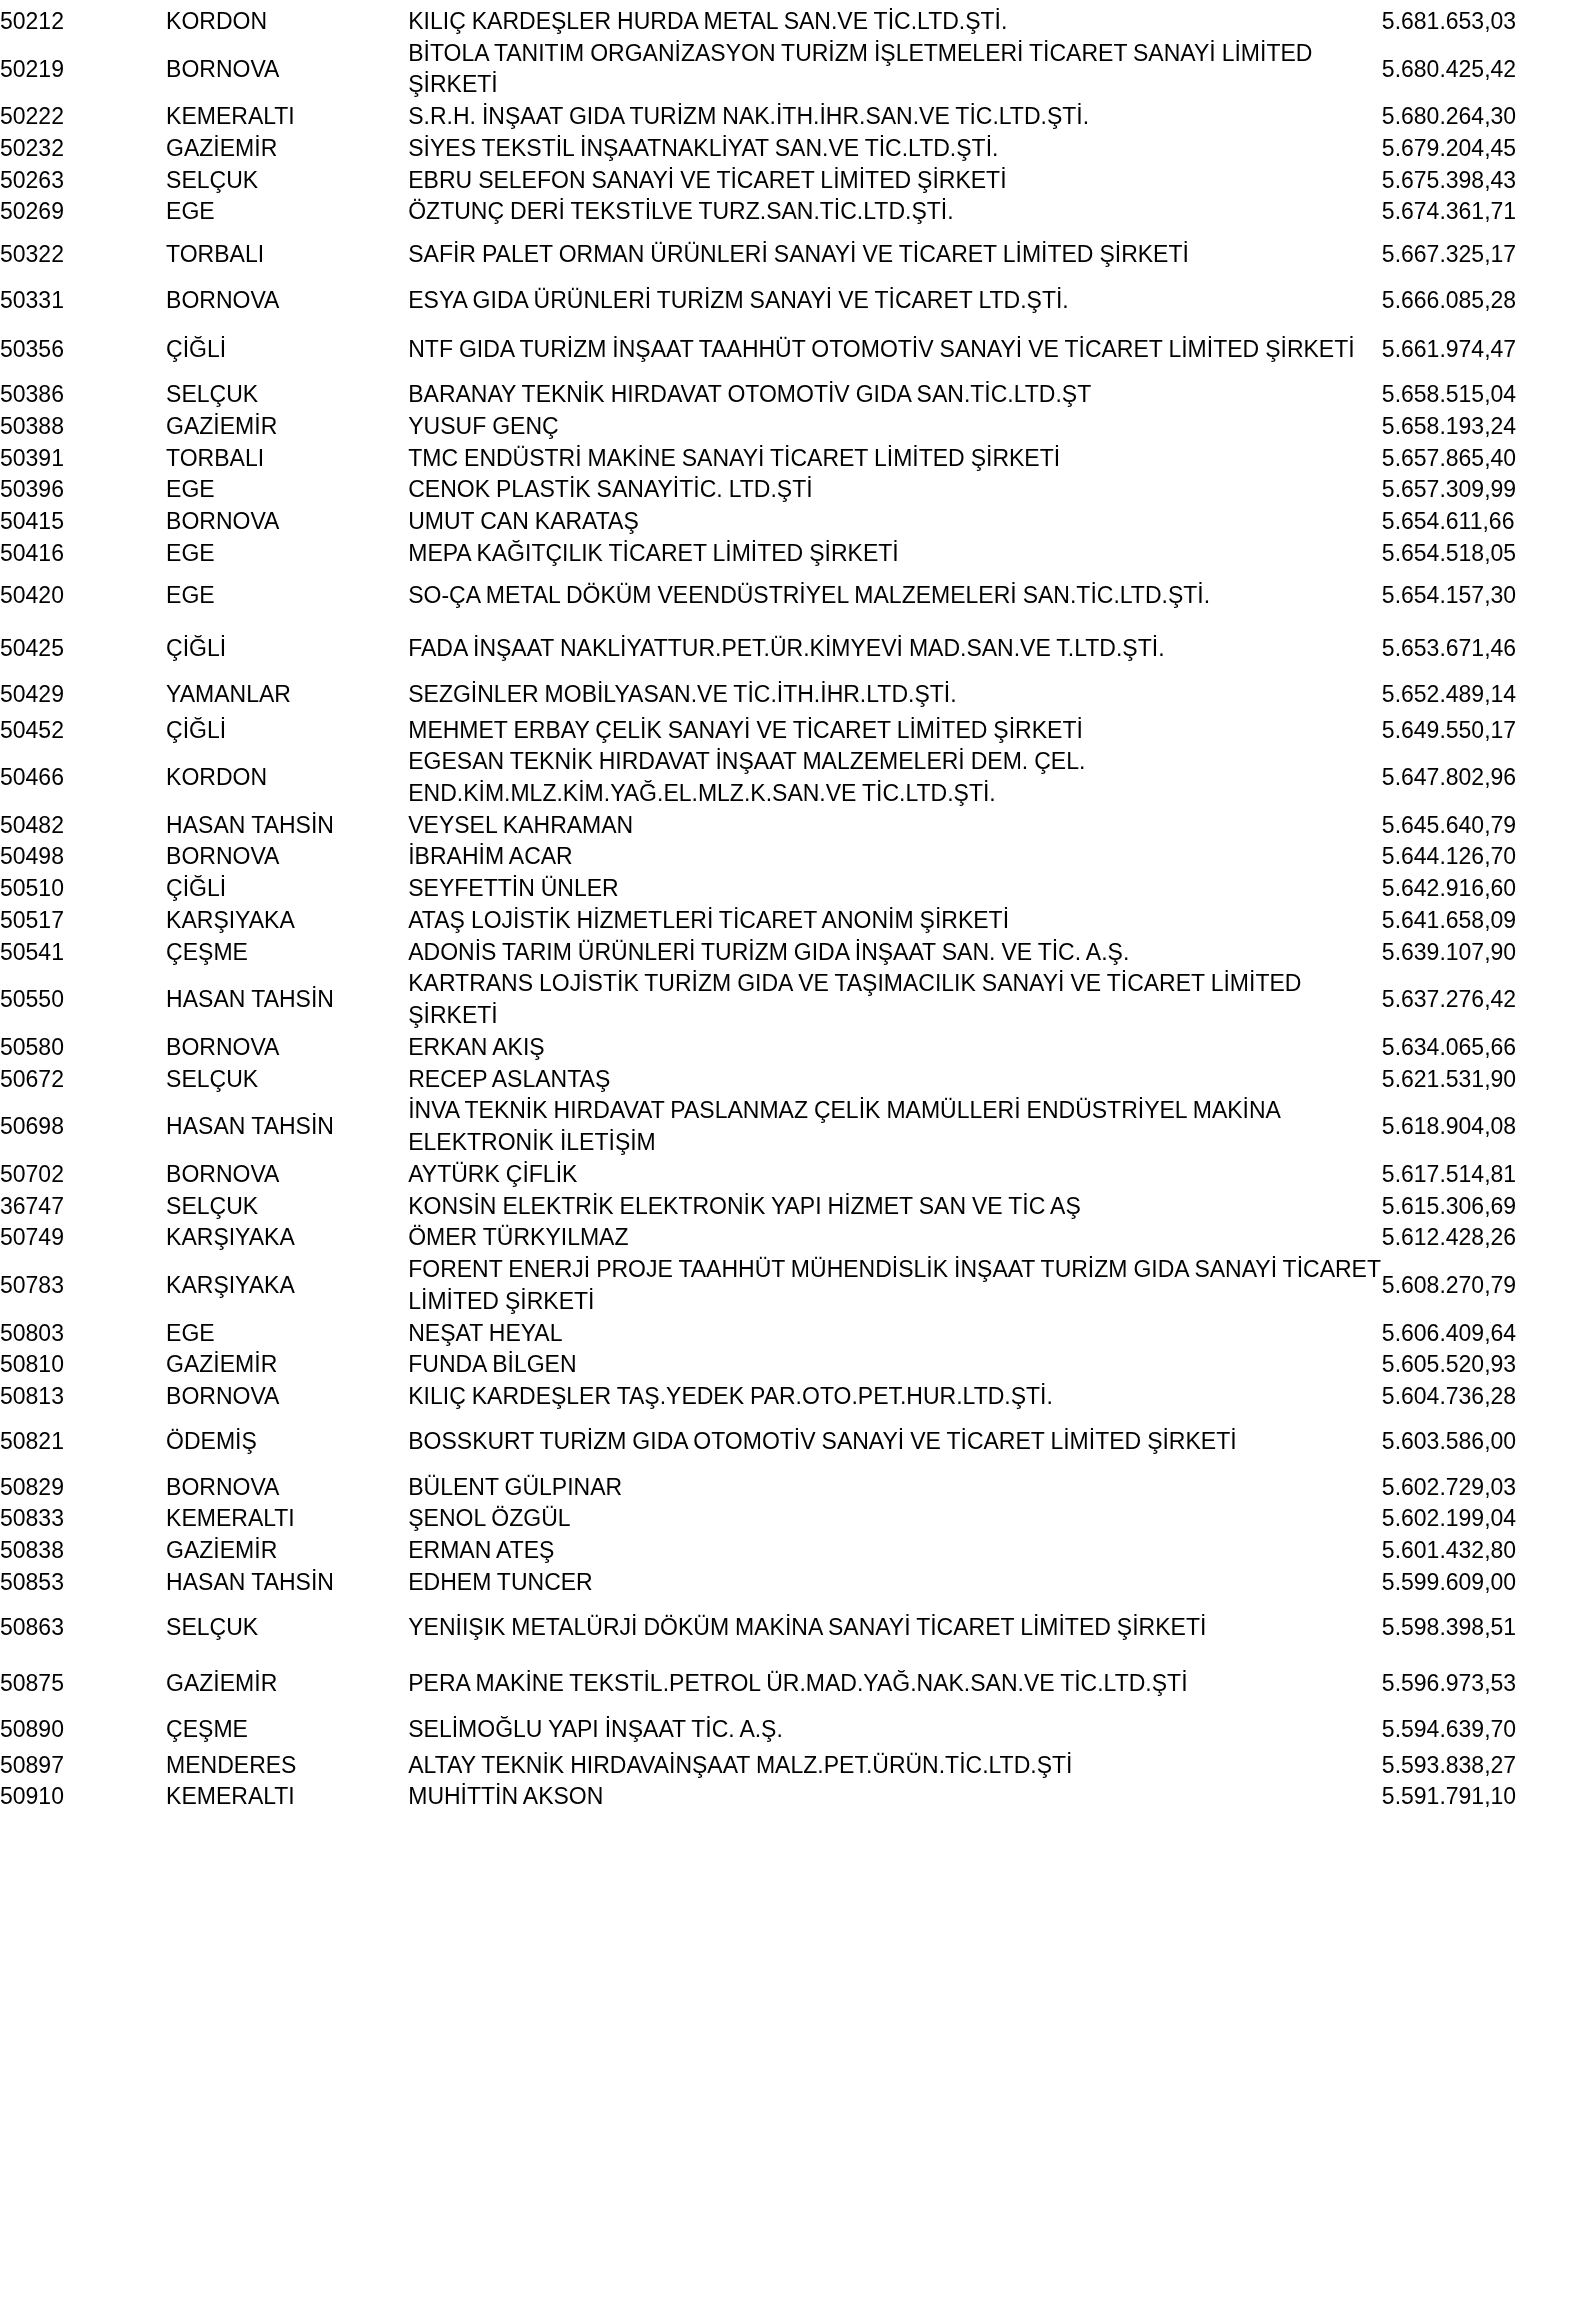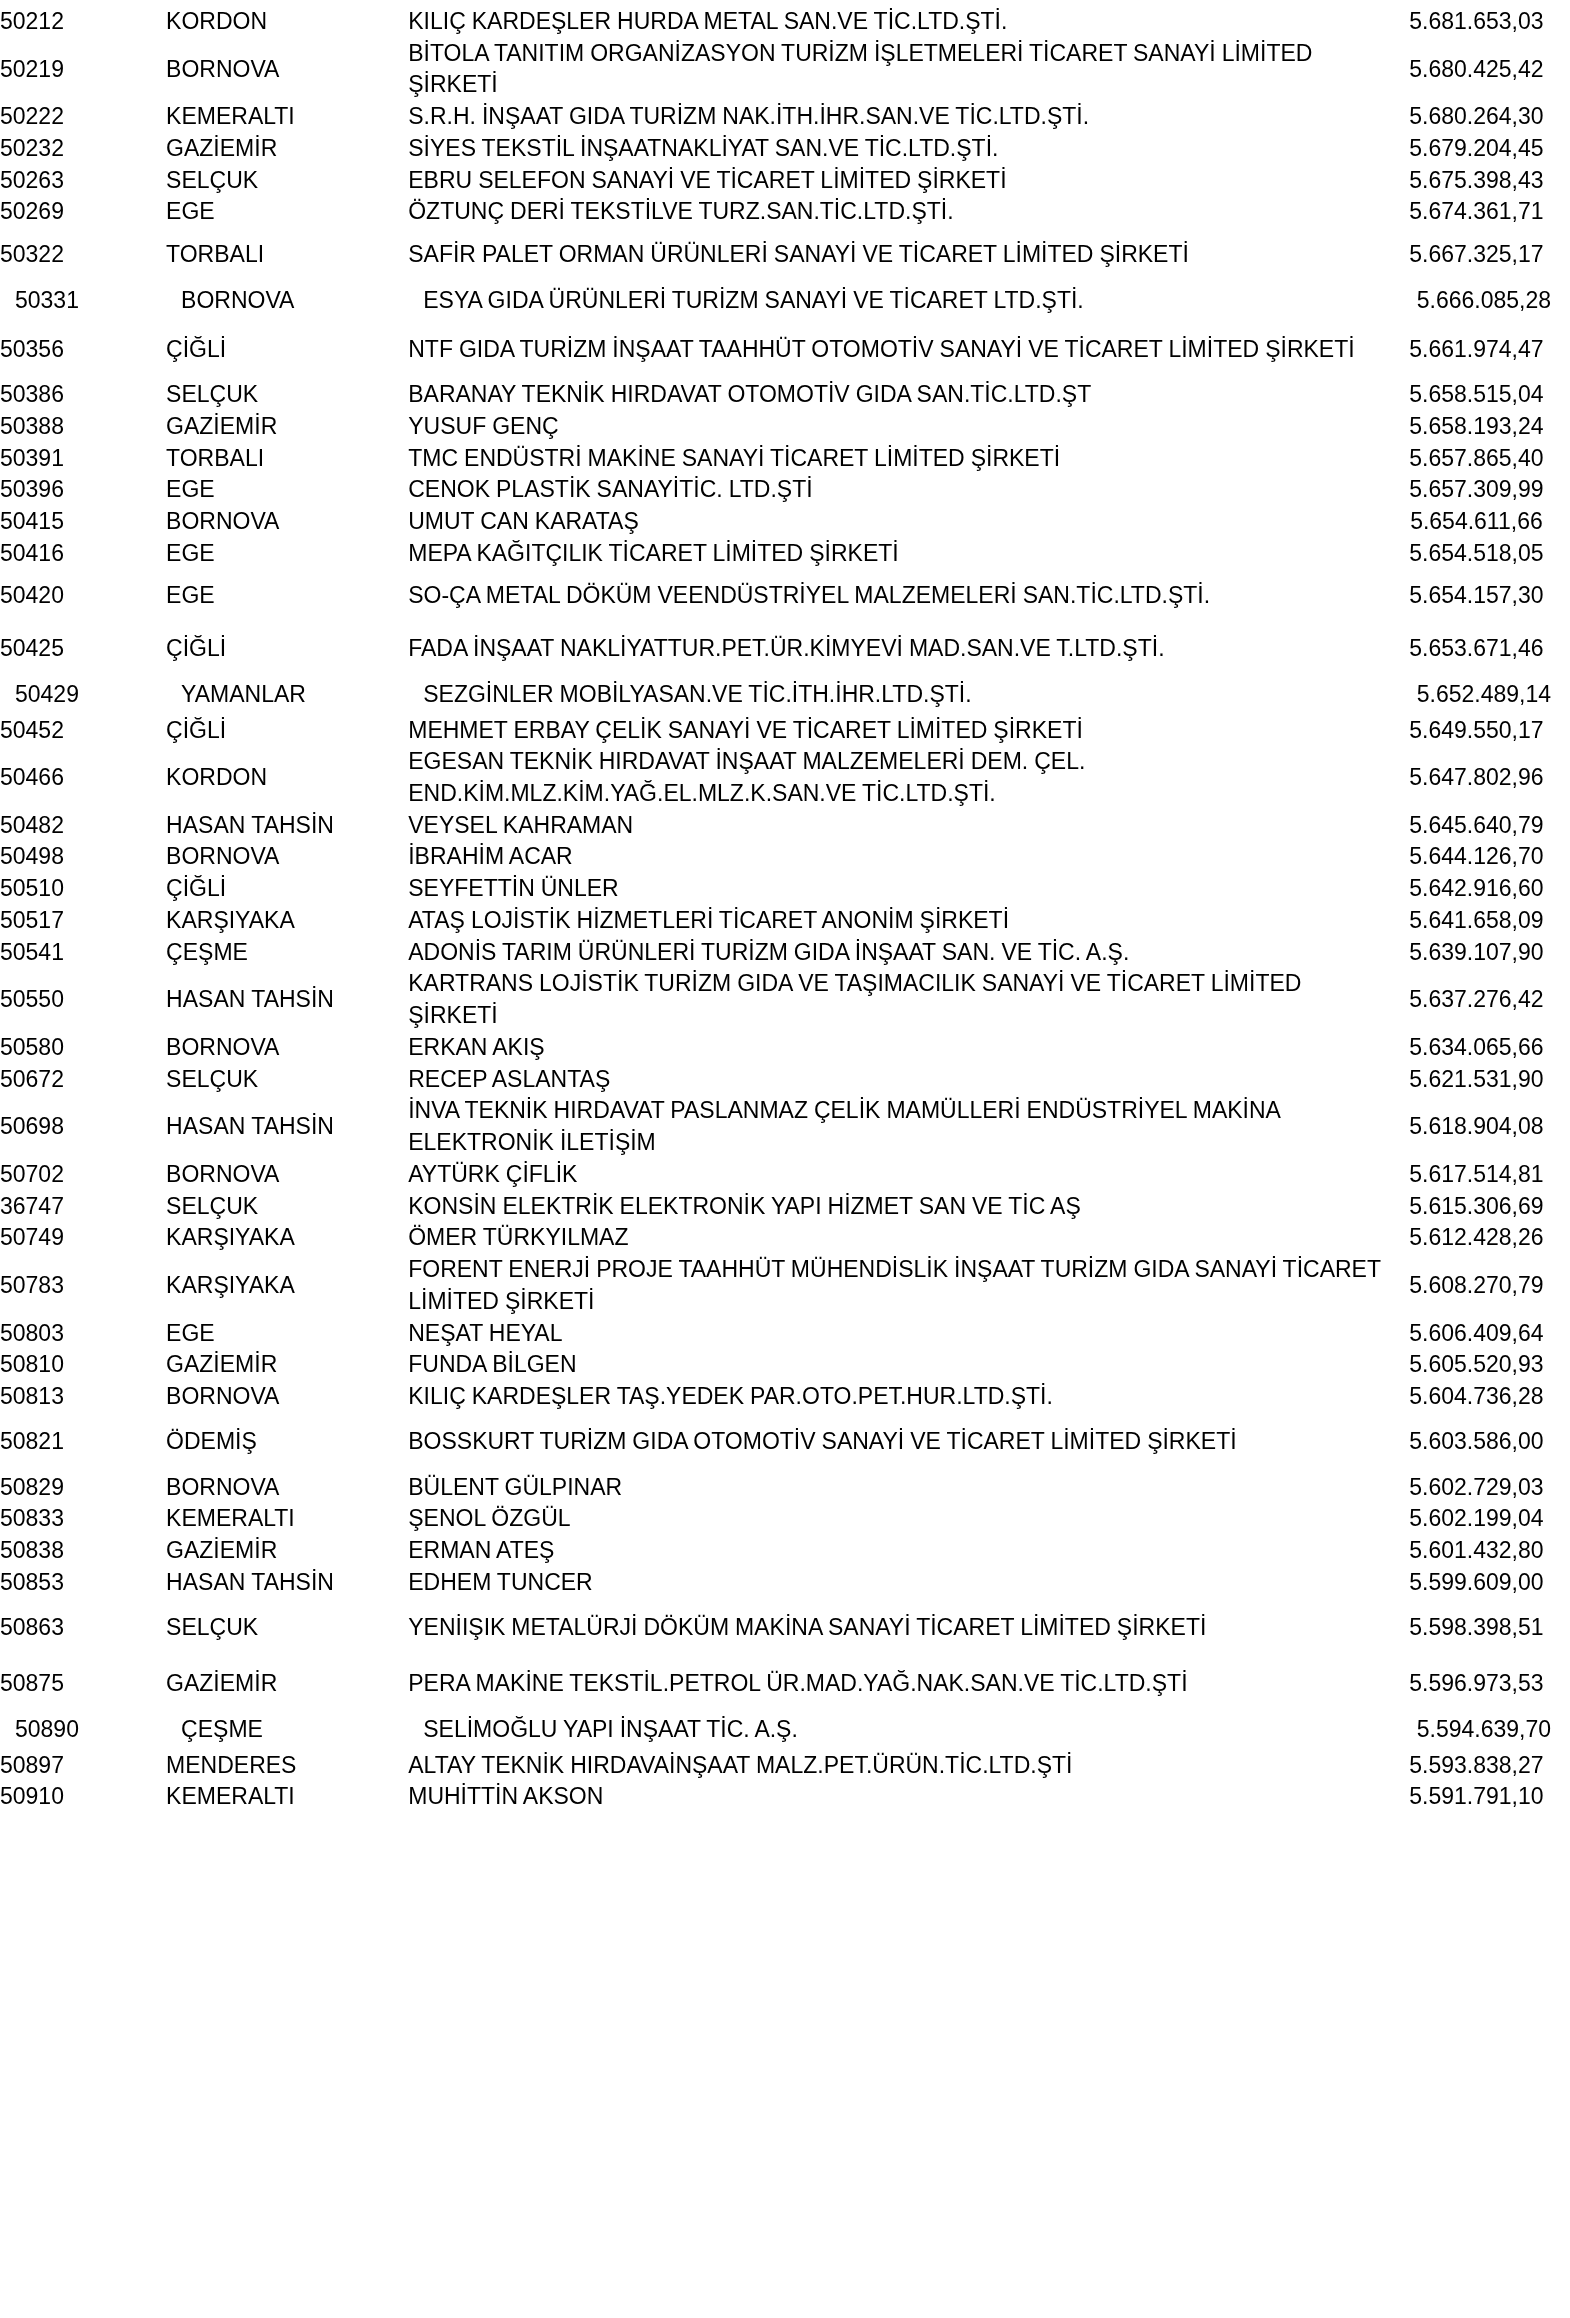--- a/index.html
+++ b/index.html
@@ -44,28 +44,28 @@
   }
   td.district {
     white-space: nowrap;
     padding-right: 7.6px;
   }
   td.name {
     padding-right: 12px;
     word-spacing: -0.4px;
   }
   td.amount {
-    text-align: center;
+    text-align: left;
     white-space: nowrap;
     padding-right: 10.6px;
   }
   
   tr.row td { height: 26.5px; }
   tr.row.wrap2 td { height: 59px; }
-  tr.row.spaced td { height: 39px; padding-left: 15px; }
+  tr.row.spaced td { height: 39px; }
   tr.row.spaced-lg td { height: 53px; margin-left: 33px; }
 </style>
 </head>
 <body>
 
 <div class="page">
   <table class="debt-table">
     <colgroup>
       <col class="c-rank">
       <col class="c-gap1">

